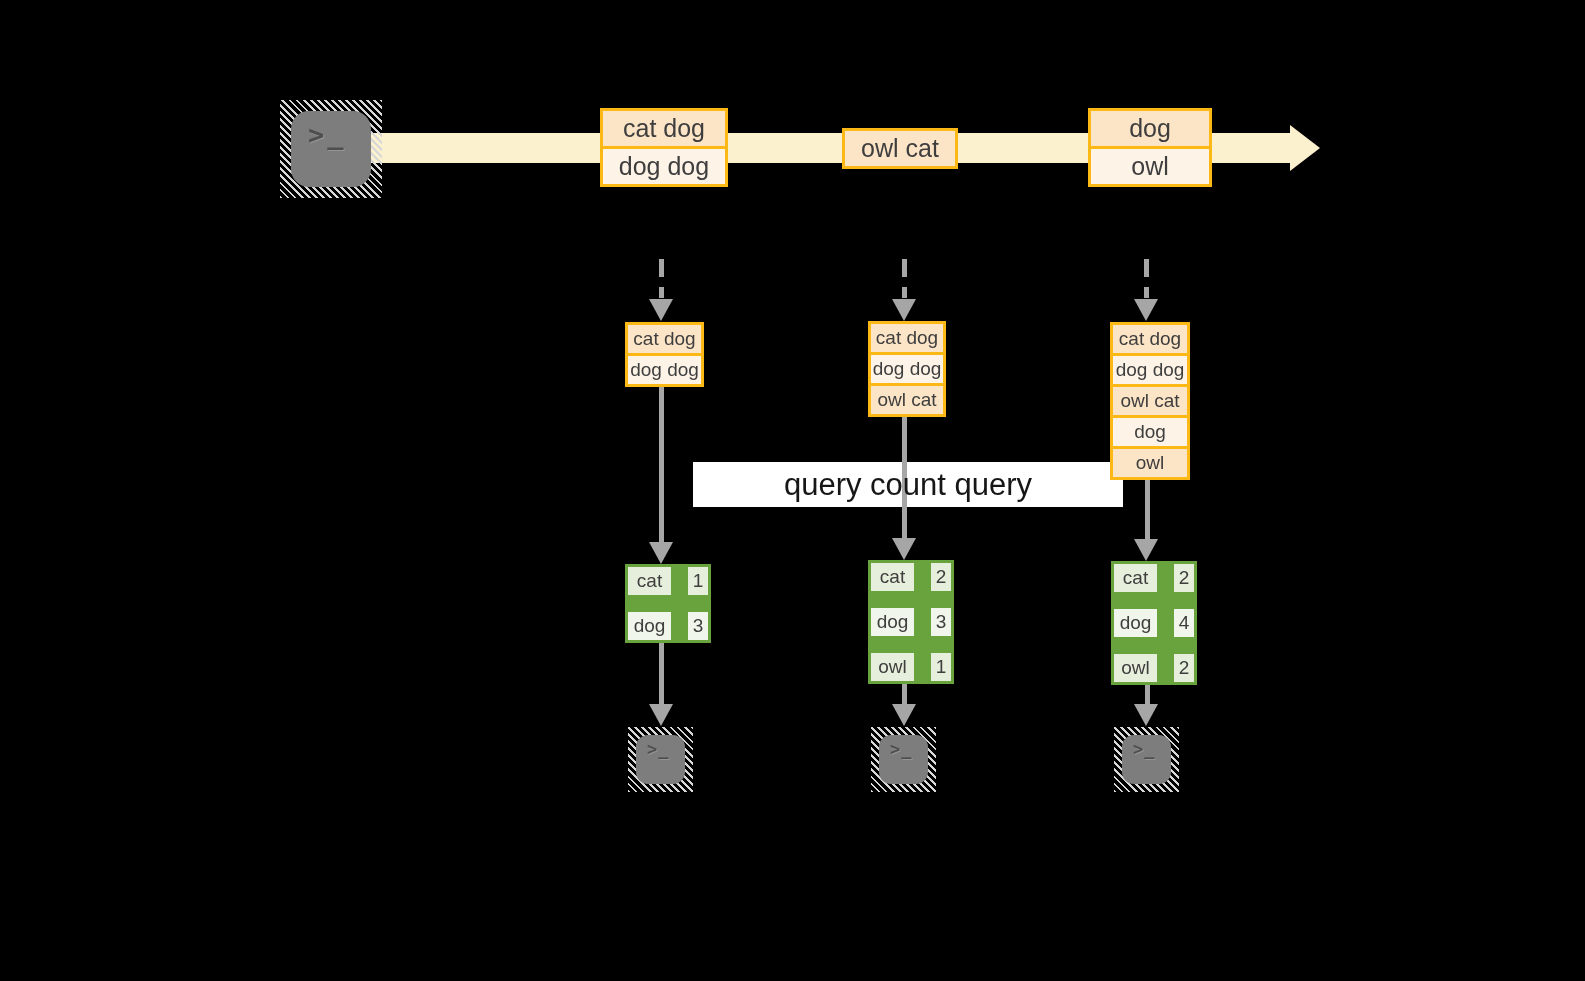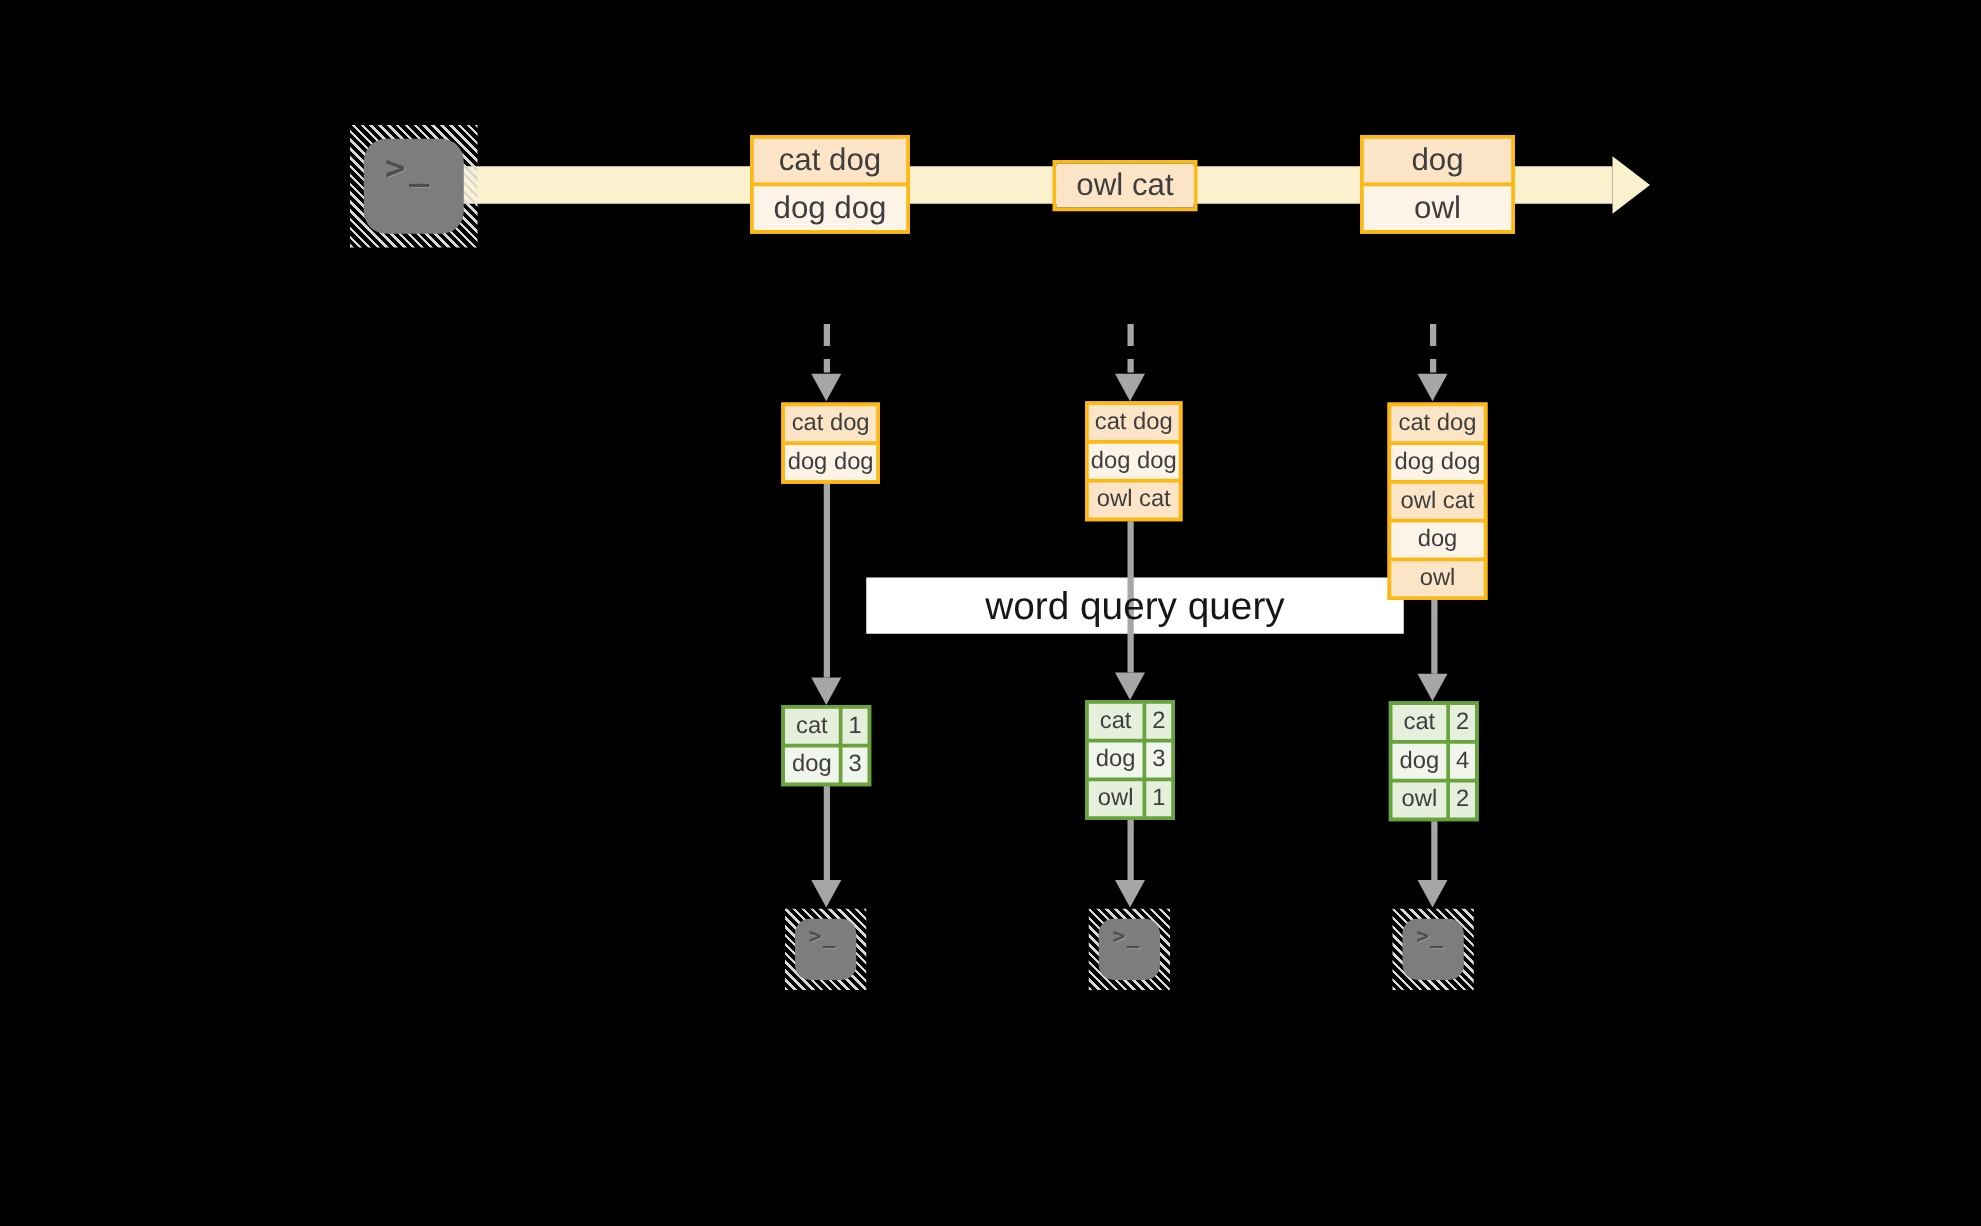--- a/index.html
+++ b/index.html
@@ -25,21 +25,21 @@
   
   .obox { position:absolute; border:3px solid #fcb916; background:#fcb916;
     display:flex; flex-direction:column; gap:3px; z-index:3; box-sizing:content-box; }
   .obox .row { display:flex; align-items:center; justify-content:center; color:#3e3e3e; width:100%; }
   .tl  .row { height:35px; font-size:25px; }
   .stk .row { height:28px; font-size:19px; }
   .row.dark  { background:#fce4c6; }
   .row.light { background:#fdf4e7; }
   
   .gtable { position:absolute; border:3px solid #68a33e; background:#68a33e;
-    display:grid; grid-template-columns:43px 20px; gap:3px; z-index:3; box-sizing:content-box; }
+    display:grid; grid-template-columns:43px 20px; gap:17px; z-index:3; box-sizing:content-box; }
   .gtable .cell { height:28px; display:flex; align-items:center; justify-content:center;
     font-size:19px; color:#3e3e3e; }
   .cell.dark  { background:#e6efdc; }
   .cell.light { background:#f1f6ec; }
   
   .vline { position:absolute; width:5px; background:#a6a6a6; z-index:2; }
   .vdash { position:absolute; width:5px; z-index:2;
     background:repeating-linear-gradient(to bottom,#a6a6a6 0 18px, rgba(0,0,0,0) 18px 28px); }
   .ahead { position:absolute; width:0; height:0; z-index:2;
     border-left:12px solid transparent; border-right:12px solid transparent; border-top:22px solid #a6a6a6; }
@@ -92,21 +92,21 @@
   </div>
   <div class="obox stk" style="left:1110px;top:322px;width:74px">
     <div class="row dark">cat dog</div>
     <div class="row light">dog dog</div>
     <div class="row dark">owl cat</div>
     <div class="row light">dog</div>
     <div class="row dark">owl</div>
   </div>
 
   <div class="banner-bg"></div>
-  <div class="banner-text">word query query</div>
+  <div class="banner-text">query count query</div>
 
   <div class="vline" style="left:659px;top:387px;height:155px"></div>
   <div class="ahead" style="left:649px;top:542px"></div>
   <div class="vline" style="left:902px;top:417px;height:121px"></div>
   <div class="ahead" style="left:892px;top:538px"></div>
   <div class="vline" style="left:1145px;top:480px;height:59px"></div>
   <div class="ahead" style="left:1134px;top:539px"></div>
 
   <div class="gtable" style="left:625px;top:564px">
     <div class="cell dark">cat</div>

